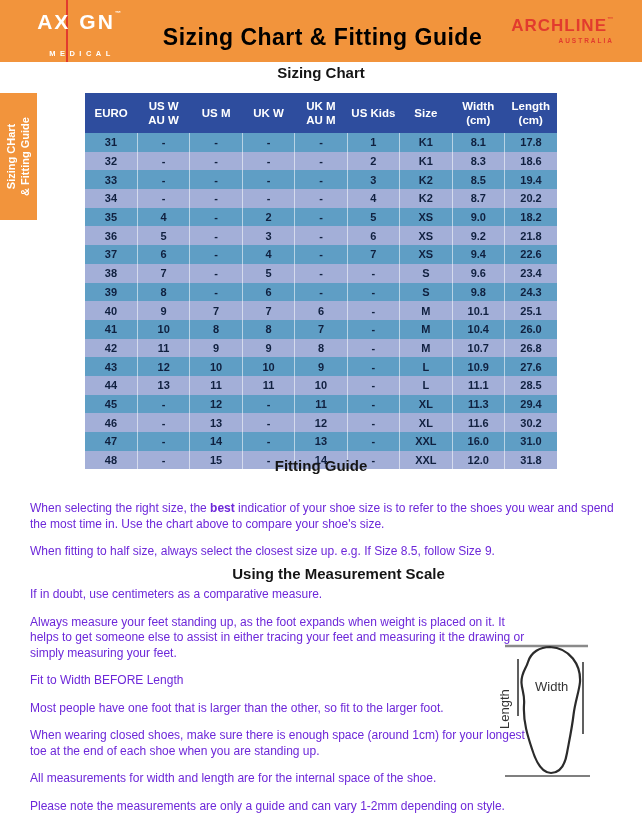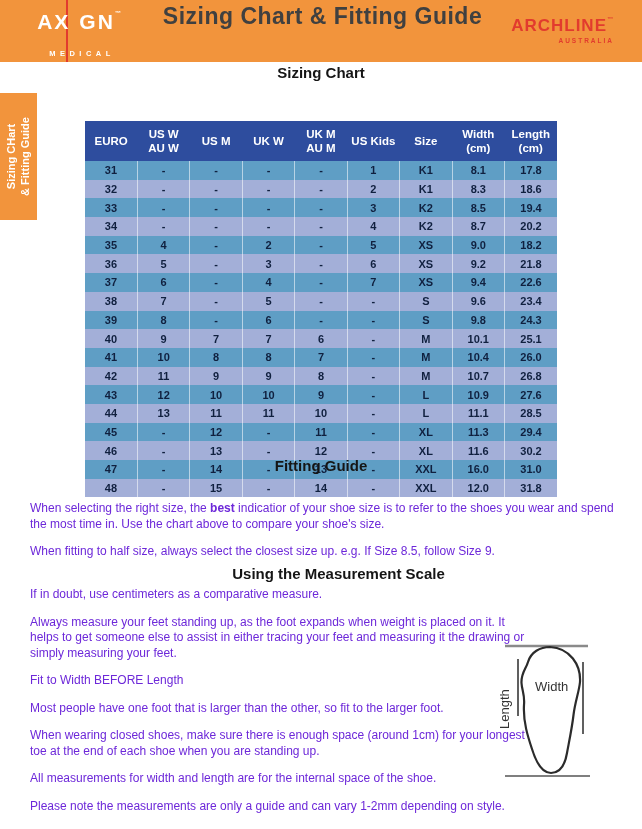--- a/index.html
+++ b/index.html
@@ -32,23 +32,23 @@
     font-size: 21px; font-weight: bold; letter-spacing: 2px;
     white-space: nowrap;
   }
   .axign-gap { display: inline-block; width: 9px; }
   .axign-tm { font-size: 6px; vertical-align: top; }
   .axign-sub {
     font-size: 7.5px; font-weight: bold; letter-spacing: 4.5px;
     margin-top: 15px; padding-left: 4px;
   }
   .header-title {
-    position: absolute; left: 150px; top: 3px; width: 345px;
+    position: absolute; left: 150px; top: 24px; width: 345px;
     text-align: center;
-    color: #404040; font-size: 23px; font-weight: bold;
+    color: #000000; font-size: 23px; font-weight: bold;
     letter-spacing: 0.5px;
   }
   .archline-logo {
     position: absolute; right: 28px; top: 16px;
     text-align: right; color: #D93025;
   }
   .archline-word { font-size: 17px; font-weight: bold; letter-spacing: 1px; color: #E23B2E; }
   .archline-tm { font-size: 6px; vertical-align: top; }
   .archline-sub { font-size: 6.5px; font-weight: bold; letter-spacing: 2px; color: #E23B2E; margin-top: 1px; }
 
@@ -72,21 +72,21 @@
   .section-heading {
     position: absolute; left: 0; width: 642px;
     text-align: center;
     font-size: 15px; font-weight: bold; color: #151515;
   }
   #sizing-heading  { top: 64px; }
   #fitting-heading { top: 457px; text-align: center; }
   #measure-heading { top: 565px; padding-left: 35px; }
 
   
-  .table-wrap { position: absolute; left: 85px; top: 93px; width: 473px; margin-top: 28px; }
+  .table-wrap { position: absolute; left: 85px; top: 93px; width: 473px; }
   table { border-collapse: collapse; table-layout: fixed; width: 472px; }
   thead th {
     background: #2E4D9E; color: #ffffff;
     font-size: 11.5px; font-weight: bold;
     height: 40px; vertical-align: middle; text-align: center;
     line-height: 1.25; padding: 0;
   }
   tbody td {
     height: 18.7px; padding: 0;
     text-align: center; vertical-align: middle;

